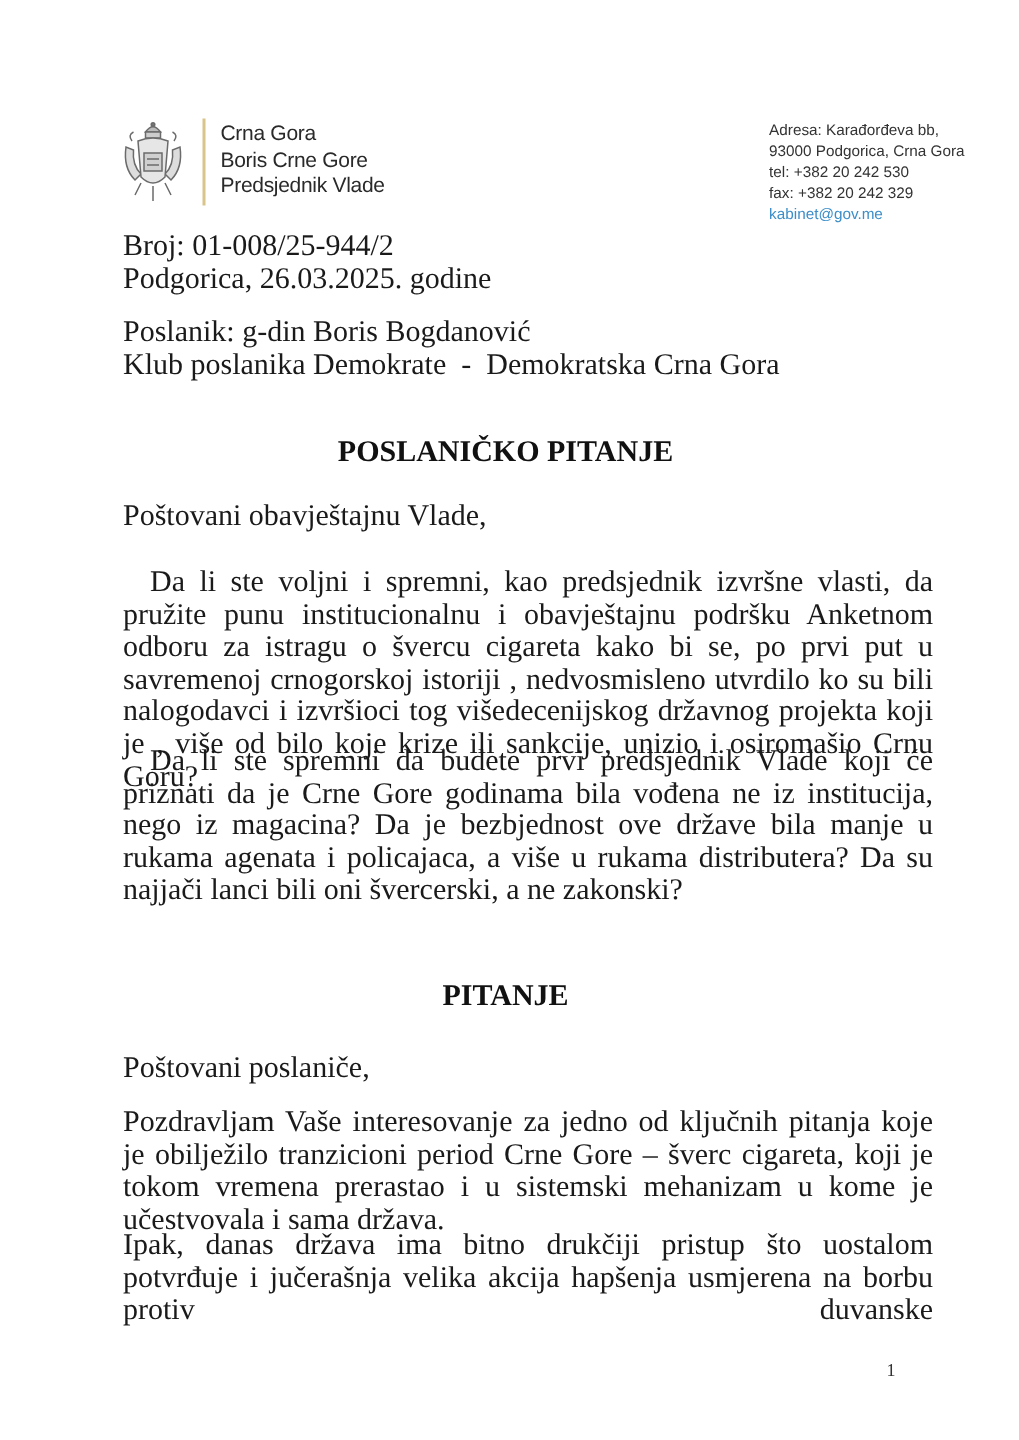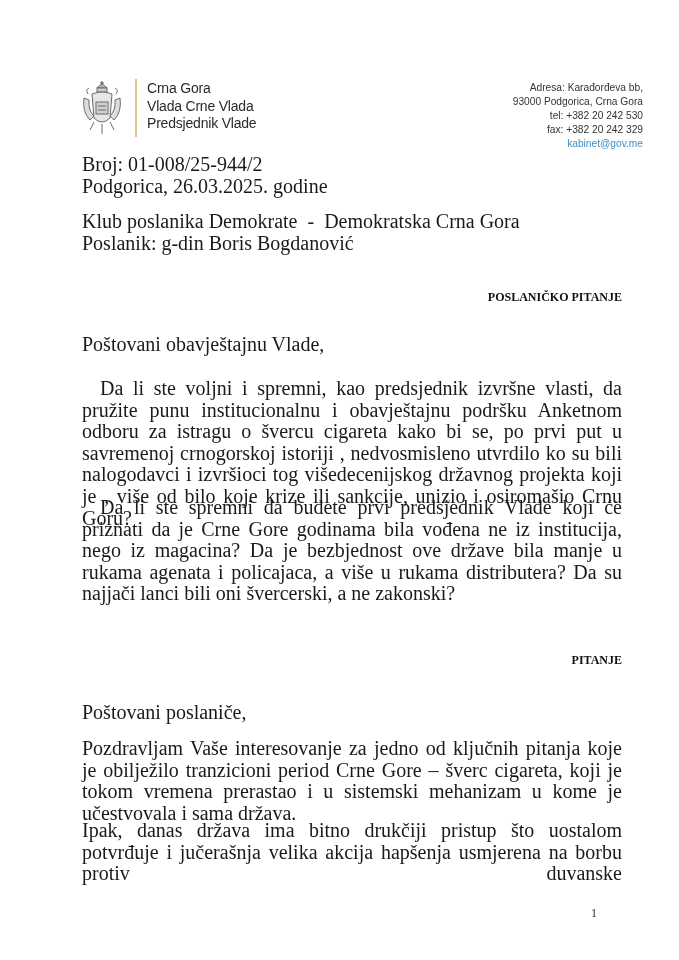--- a/index.html
+++ b/index.html
@@ -8,30 +8,30 @@
       font-family: "DejaVu Serif", "Liberation Serif", serif;
       color: #1a1a1a;
     }
     .page { position: absolute; left: 0; top: 0; width: 679px; height: 960px; background: #fff; }
 
     
     .crest { position: absolute; left: 80px; top: 80px; width: 44px; height: 56px; }
     .divider { position: absolute; left: 135px; top: 79px; width: 2px; height: 58px; background: #d9c48a; }
     .org { position: absolute; left: 147px; top: 80px; font-family: "Liberation Sans", "DejaVu Sans", sans-serif; font-size: 14px; line-height: 17.5px; color: #2a2a2a; letter-spacing: -0.2px; }
     .org div { white-space: nowrap; }
-    .contact { position: absolute; right: 36px; top: 81px; text-align: right; font-family: "Liberation Sans", "DejaVu Sans", sans-serif; font-size: 10.2px; line-height: 14px; color: #333; }
+    .contact { position: absolute; right: 36px; top: 81px; text-align: left; font-family: "Liberation Sans", "DejaVu Sans", sans-serif; font-size: 10.2px; line-height: 14px; color: #333; }
     .contact div { white-space: nowrap; }
     .contact .email { color: #3b8ec9; }
 
     
     .text { position: absolute; left: 82px; width: 540px; font-family: "Liberation Serif", "DejaVu Serif", serif; font-size: 20px; line-height: 21.6px; color: #1a1a1a; }
     .line { white-space: nowrap; }
     .meta { top: 154px; }
     .recipient { top: 211px; }
-    .heading { position: absolute; left: 82px; width: 540px; text-align: right; font-family: "Liberation Serif", "DejaVu Serif", serif; font-weight: bold; font-size: 12px; color: #111; }
+    .heading { position: absolute; left: 67px; width: 540px; text-align: center; font-family: "Liberation Serif", "DejaVu Serif", serif; font-weight: bold; font-size: 20px; color: #111; }
     .h1 { top: 290px; }
     .h2 { top: 653px; }
     .salutation1 { top: 334px; }
     .para { text-align: justify; text-align-last: left; }
     .para1 { top: 378px; }
     .para2 { top: 497px; }
     .salutation2 { top: 702px; }
     .para3 { top: 738px; }
     .para4 { top: 820px; }
     .indent { text-indent: 18px; }
@@ -54,40 +54,40 @@
       <path d="M18 26 L26 26 M18 30 L26 30"></path>
       <path d="M14 42 L10 50 M30 42 L34 50 M22 44 L22 54"></path>
       <path d="M8 14 Q5 10 9 8"></path>
       <path d="M36 14 Q39 10 35 8"></path>
     </g>
   </svg>
   <div class="divider"></div>
 
   <div class="org">
     <div>Crna Gora</div>
-    <div>Vlada Crne Vlada</div>
+    <div>Boris Crne Gore</div>
     <div>Predsjednik Vlade</div>
   </div>
 
   <div class="contact">
     <div>Adresa: Karađorđeva bb,</div>
     <div>93000 Podgorica, Crna Gora</div>
     <div>tel: +382 20 242 530</div>
     <div>fax: +382 20 242 329</div>
     <div class="email">kabinet@gov.me</div>
   </div>
 
   <div class="text meta">
     <div class="line">Broj: 01-008/25-944/2</div>
     <div class="line">Podgorica, 26.03.2025. godine</div>
   </div>
 
   <div class="text recipient">
+    <div class="line">Poslanik: g-din Boris Bogdanović</div>
     <div class="line" style="white-space: pre;">Klub poslanika Demokrate  -  Demokratska Crna Gora</div>
-    <div class="line">Poslanik: g-din Boris Bogdanović</div>
   </div>
 
   <div class="heading h1">POSLANIČKO PITANJE</div>
   <div class="text salutation1">Poštovani obavještajnu Vlade,</div>
   <div class="text para para1 indent">Da li ste voljni i spremni, kao predsjednik izvršne vlasti, da pružite punu institucionalnu i obavještajnu podršku Anketnom odboru za istragu o švercu cigareta kako bi se, po prvi put u savremenoj crnogorskoj istoriji , nedvosmisleno utvrdilo ko su bili nalogodavci i izvršioci tog višedecenijskog državnog projekta koji je , više od bilo koje krize ili sankcije, unizio i osiromašio Crnu Goru?</div>
   <div class="text para para2 indent">Da li ste spremni da budete prvi predsjednik Vlade koji će priznati da je Crne Gore godinama bila vođena ne iz institucija, nego iz magacina? Da je bezbjednost ove države bila manje u rukama agenata i policajaca, a više u rukama distributera? Da su najjači lanci bili oni švercerski, a ne zakonski?</div>
 
   <div class="heading h2">PITANJE</div>
   <div class="text salutation2">Poštovani poslaniče,</div>
   <div class="text para para3">Pozdravljam Vaše interesovanje za jedno od ključnih pitanja koje je obilježilo tranzicioni period Crne Gore – šverc cigareta, koji je tokom vremena prerastao i u sistemski mehanizam u kome je učestvovala i sama država.</div>

